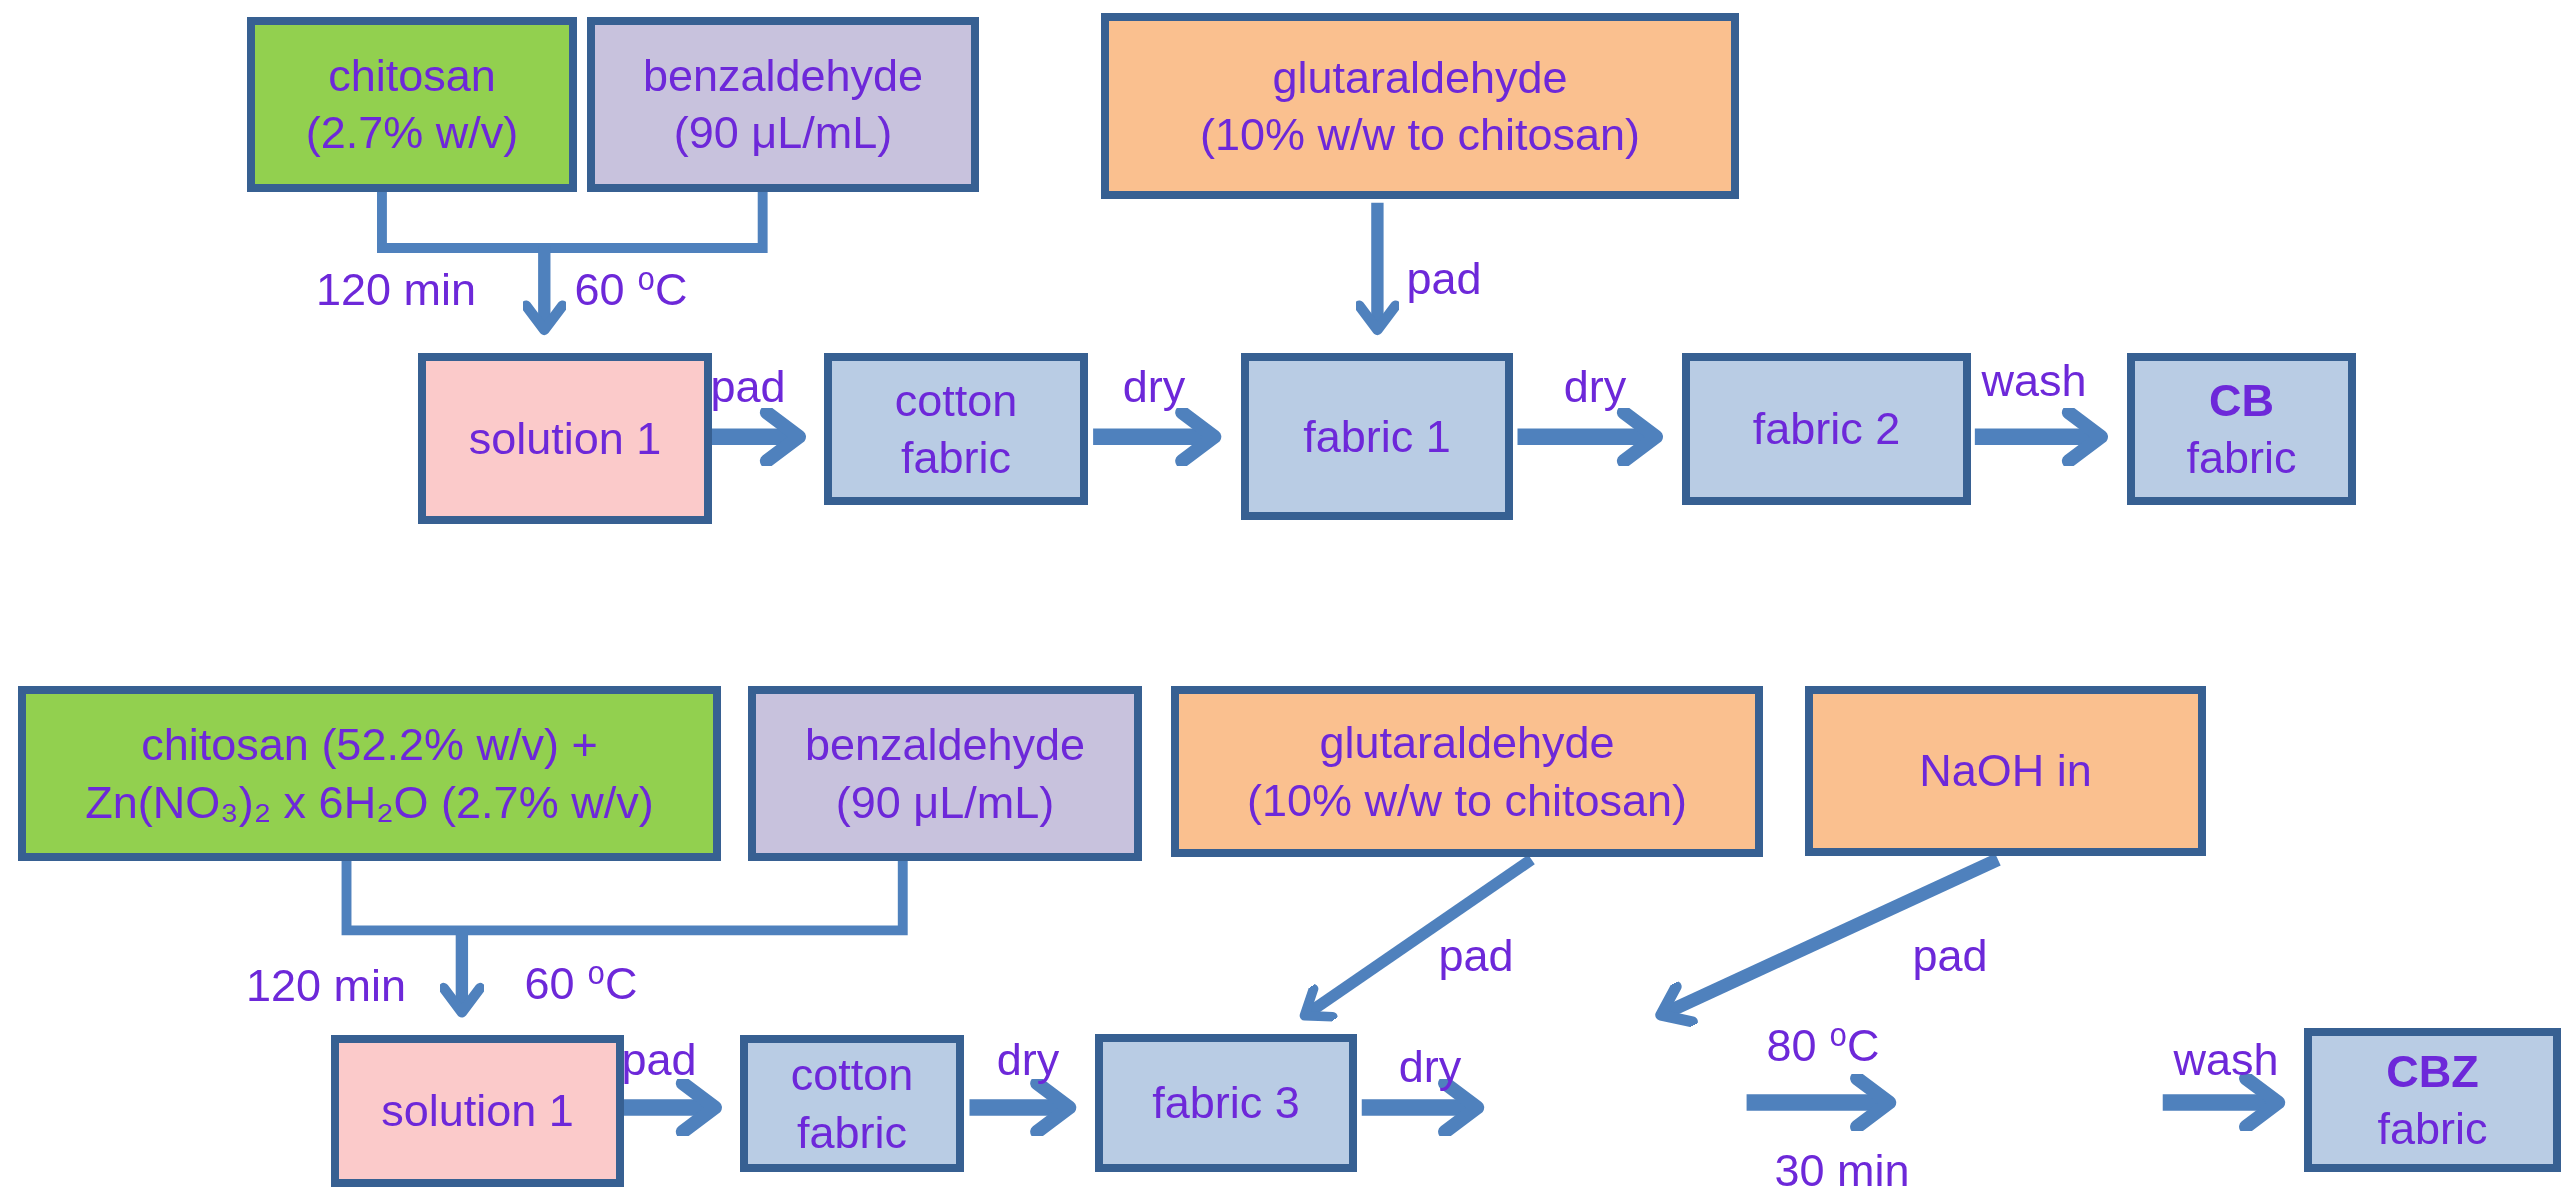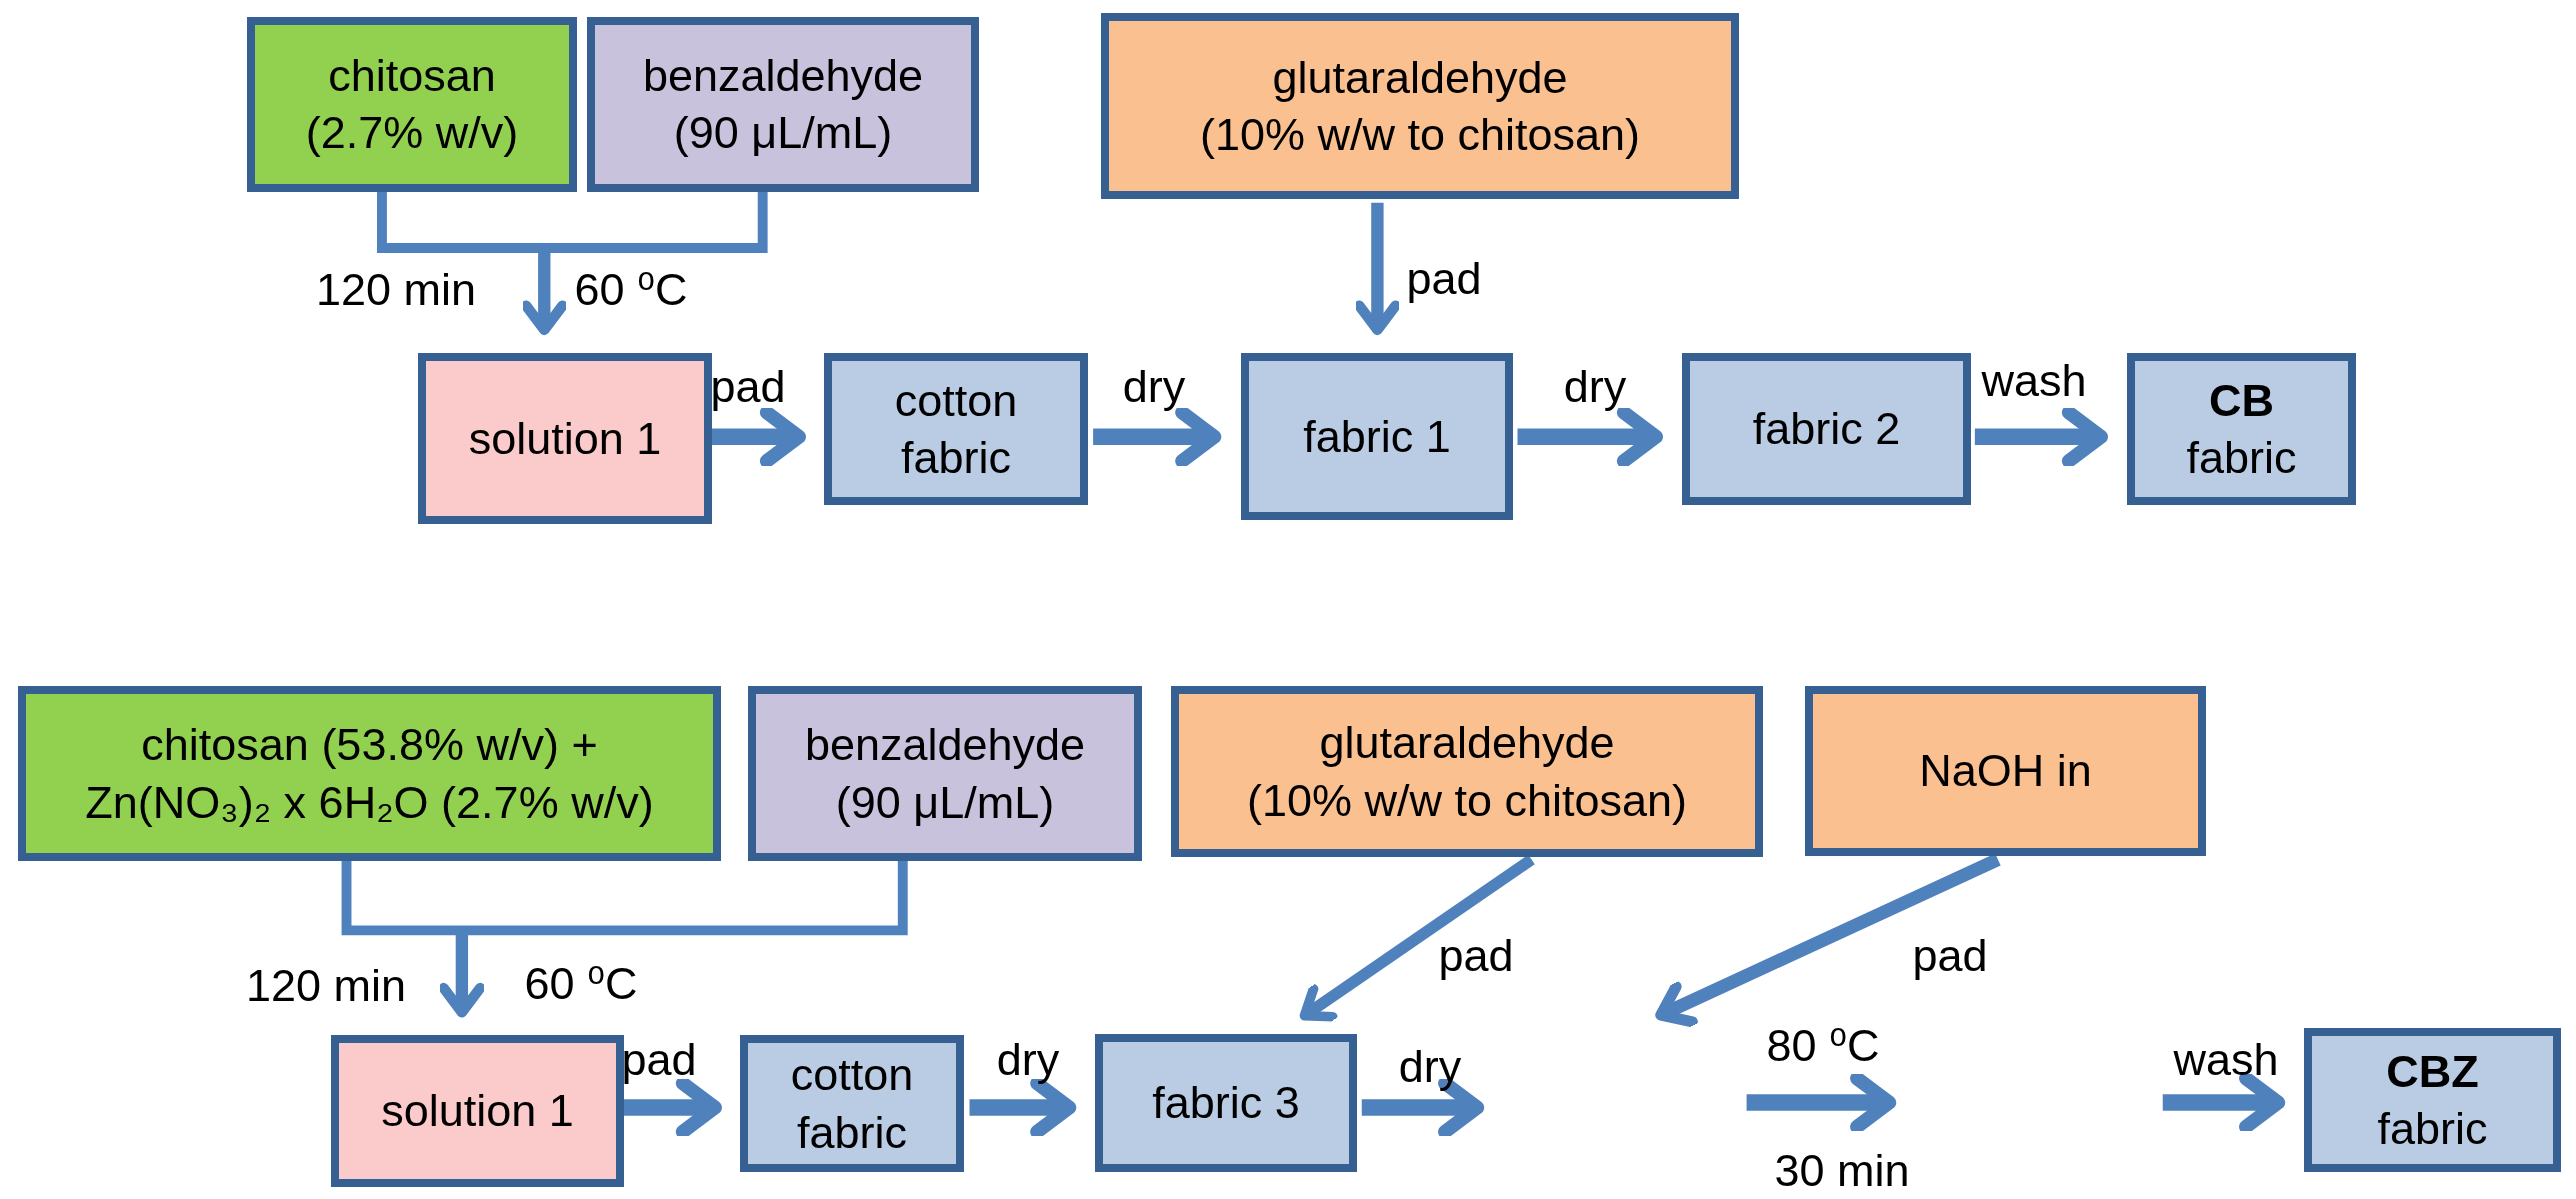--- a/index.html
+++ b/index.html
@@ -1,21 +1,21 @@
 <!DOCTYPE html>
 <html style="font-size:13px"><head>
 <meta charset="utf-8">
 <style>
   html,body{margin:0;padding:0;background:#ffffff;}
   #canvas{
     position:relative;
     width:2576px;height:1199px;
     background:#ffffff;
     font-family:"Liberation Sans","DejaVu Sans",sans-serif;
-    color:#000000;
+    color:#6d28d9;
     overflow:hidden;
   }
   #edge-layer{position:absolute;left:0;top:0;width:2576px;height:1199px;}
   .node{
     position:absolute;
     box-sizing:border-box;
     border:8.2px solid #376092;
     display:flex;flex-direction:column;
     align-items:center;justify-content:center;
     text-align:center;
@@ -110,21 +110,21 @@
 
   <div class="edge-label" style="left:396px;top:290px;">120 min</div>
   <div class="edge-label" style="left:631px;top:289px;">60 ⁰C</div>
   <div class="edge-label" style="left:1444px;top:279px;">pad</div>
   <div class="edge-label" style="left:748px;top:387px;">pad</div>
   <div class="edge-label" style="left:1154px;top:387px;">dry</div>
   <div class="edge-label" style="left:1595px;top:387px;">dry</div>
   <div class="edge-label" style="left:2034px;top:381px;">wash</div>
 
   <div class="node green" style="left:18px;top:686px;width:703px;height:175px;">
-    <span>chitosan (53.8% w/v) +</span>
+    <span>chitosan (52.2% w/v) +</span>
     <span>Zn(NO₃)₂ x 6H₂O (2.7% w/v)</span>
   </div>
 
   <div class="node purple" style="left:748px;top:686px;width:394px;height:175px;">
     <span>benzaldehyde</span>
     <span>(90 μL/mL)</span>
   </div>
 
   <div class="node orange" style="left:1171px;top:686px;width:592px;height:171px;">
     <span>glutaraldehyde</span>

